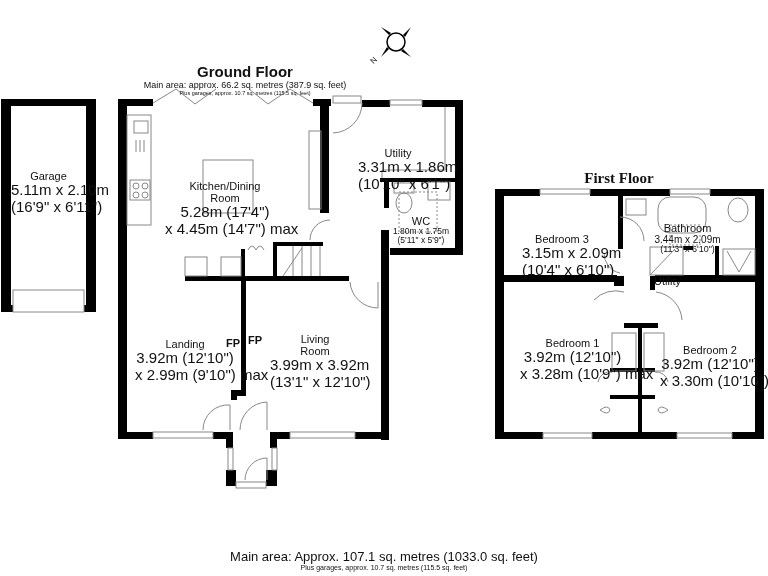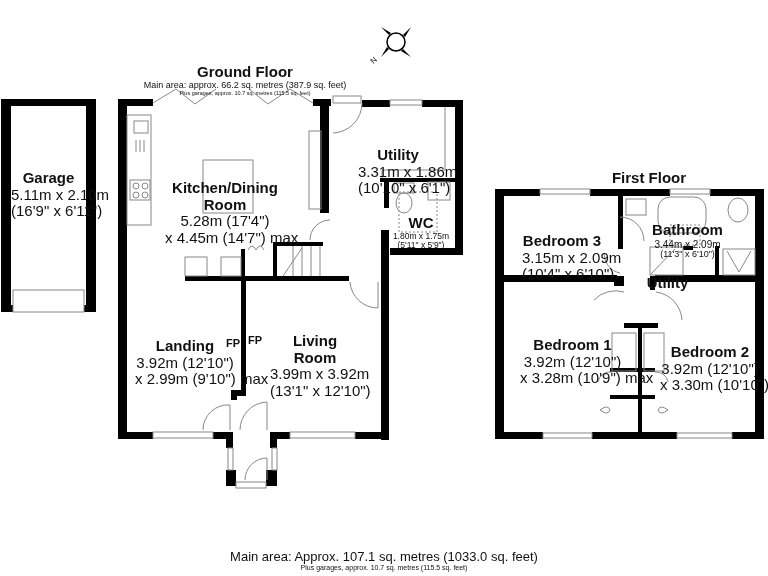--- a/index.html
+++ b/index.html
@@ -2,21 +2,21 @@
 <html><head>
 <meta charset="utf-8">
 <style>
   html, body { margin:0; padding:0; background:#ffffff; }
   body { width:768px; height:576px; position:relative; overflow:hidden; font-family:"Liberation Sans", sans-serif; color:#111; }
   svg { position:absolute; left:0; top:0; }
   .lbl { position:absolute; text-align:center; line-height:1.1; white-space:nowrap;margin-top:20px; }
   .floor-title { font-weight:bold; font-size:15px; }
   .sub1 { font-size:9px; }
   .sub2 { font-size:5.5px; }
-  .room-name { font-weight:bold; font-size:15px; display:block; }
+  .room-name { font-weight:normal; font-size:11px; display:block; }
   .room-dim { font-size:15px; display:block; }
   .fp { position:absolute; font-weight:bold; font-size:11px; }
   .footer-main { font-size:13px; }
   .footer-sub { font-size:7px; }
 </style>
 </head>
 <body>
 
 <svg width="768" height="576" viewBox="0 0 768 576">
   <g fill="#000">
@@ -197,21 +197,21 @@
 </svg>
 
 <div class="lbl" style="left:125px; top:44px; width:240px;">
   <div class="floor-title">Ground Floor</div>
   <div class="sub1">Main area: approx. 66.2 sq. metres (387.9 sq. feet)</div>
   <div class="sub2">Plus garages, approx. 10.7 sq. metres (115.5 sq. feet)</div>
 </div>
 
 <div style="position:absolute; left:371px; top:56px; font-size:8px; transform:rotate(-45deg);">N</div>
 
-<div class="lbl" style="left:559px; top:150px; width:180px;">
+<div class="lbl" style="left:529px; top:150px; width:180px;font-family:Liberation Serif, serif;">
   <div class="floor-title">First Floor</div>
 </div>
 
 <div class="lbl" style="left:11px; top:150px; width:75px;">
   <span class="room-name">Garage</span>
   <span class="room-dim">5.11m x 2.10m</span>
   <span class="room-dim">(16'9" x 6'11")</span>
 </div>
 
 <div class="lbl" style="left:165px; top:160px; width:120px;">

